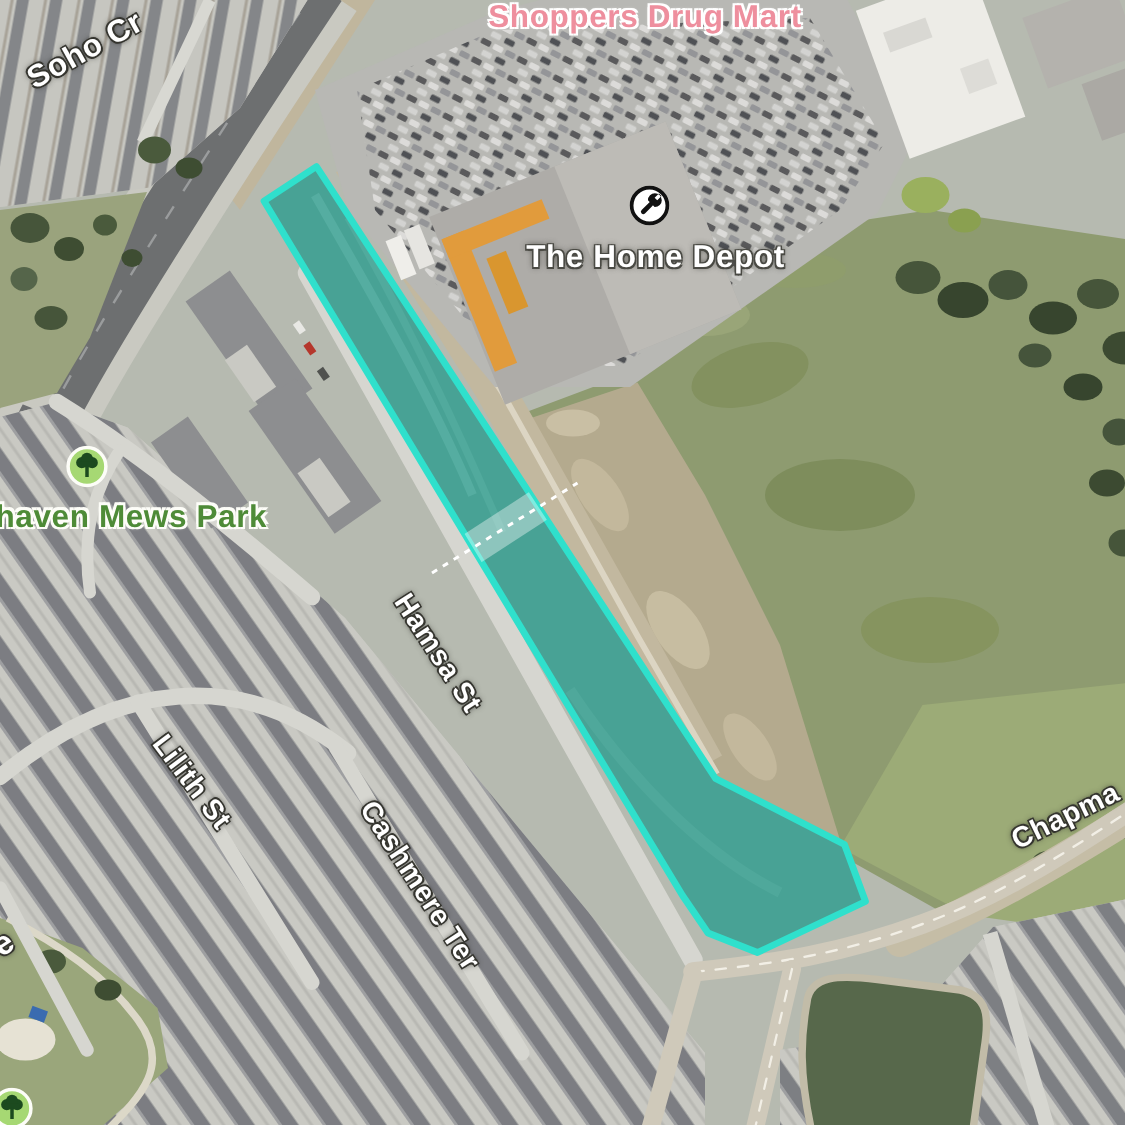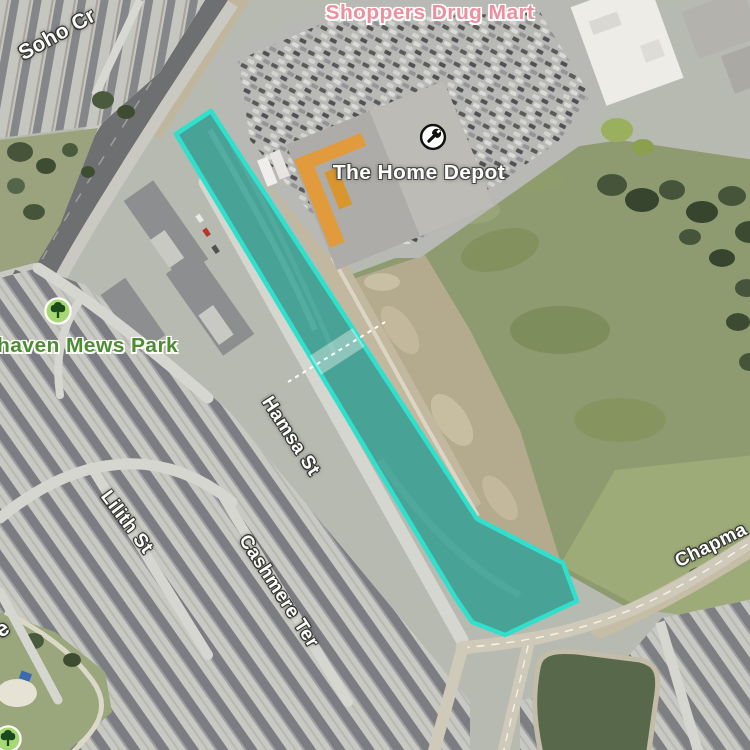--- a/index.html
+++ b/index.html
@@ -244,21 +244,21 @@
 <div class="poi-icon" style="left:433px;top:137px;transform:translate(-50%,-50%);width:27px;height:27px;">
   <svg width="27" height="27" viewBox="0 0 24 24">
     <circle cx="12" cy="12" r="10.6" fill="#fff" stroke="#111" stroke-width="2.2"></circle>
     <g transform="rotate(45 12 12)" fill="#111">
       <rect x="10.6" y="9.4" width="2.8" height="9.2" rx="1.4"></rect>
       <path fill-rule="evenodd" d="M12,3.4 a4.1,4.1 0 0 1 4.1,4.1 a4.1,4.1 0 0 1 -1.3,3 l-5.6,0 a4.1,4.1 0 0 1 -1.3,-3 a4.1,4.1 0 0 1 4.1,-4.1 z M10.9,3 l0,3.6 2.2,0 0,-3.6 z"></path>
     </g>
   </svg>
 </div>
 
-<div class="lbl poi-white" style="left:419px;top:172px;transform:translate(-50%,-50%);">The Home Depot</div>
+<div class="lbl poi-white" style="left:437px;top:172px;transform:translate(-50%,-50%);">The Home Depot</div>
 
 <div class="poi-icon" style="left:58px;top:311px;transform:translate(-50%,-50%);width:28px;height:28px;">
   <svg width="28" height="28" viewBox="0 0 24 24">
     <circle cx="12" cy="12" r="10.8" fill="#a6d873" stroke="#fdfdf8" stroke-width="2"></circle>
     <g fill="#1c4a1f">
       <circle cx="9" cy="9.8" r="3.2"></circle>
           <circle cx="15" cy="9.8" r="3.2"></circle>
       <circle cx="12" cy="7.6" r="3.4"></circle>
           <rect x="7.6" y="9" width="8.8" height="3.4" rx="1.7"></rect>
       <rect x="11" y="11.5" width="2" height="6.5"></rect>

